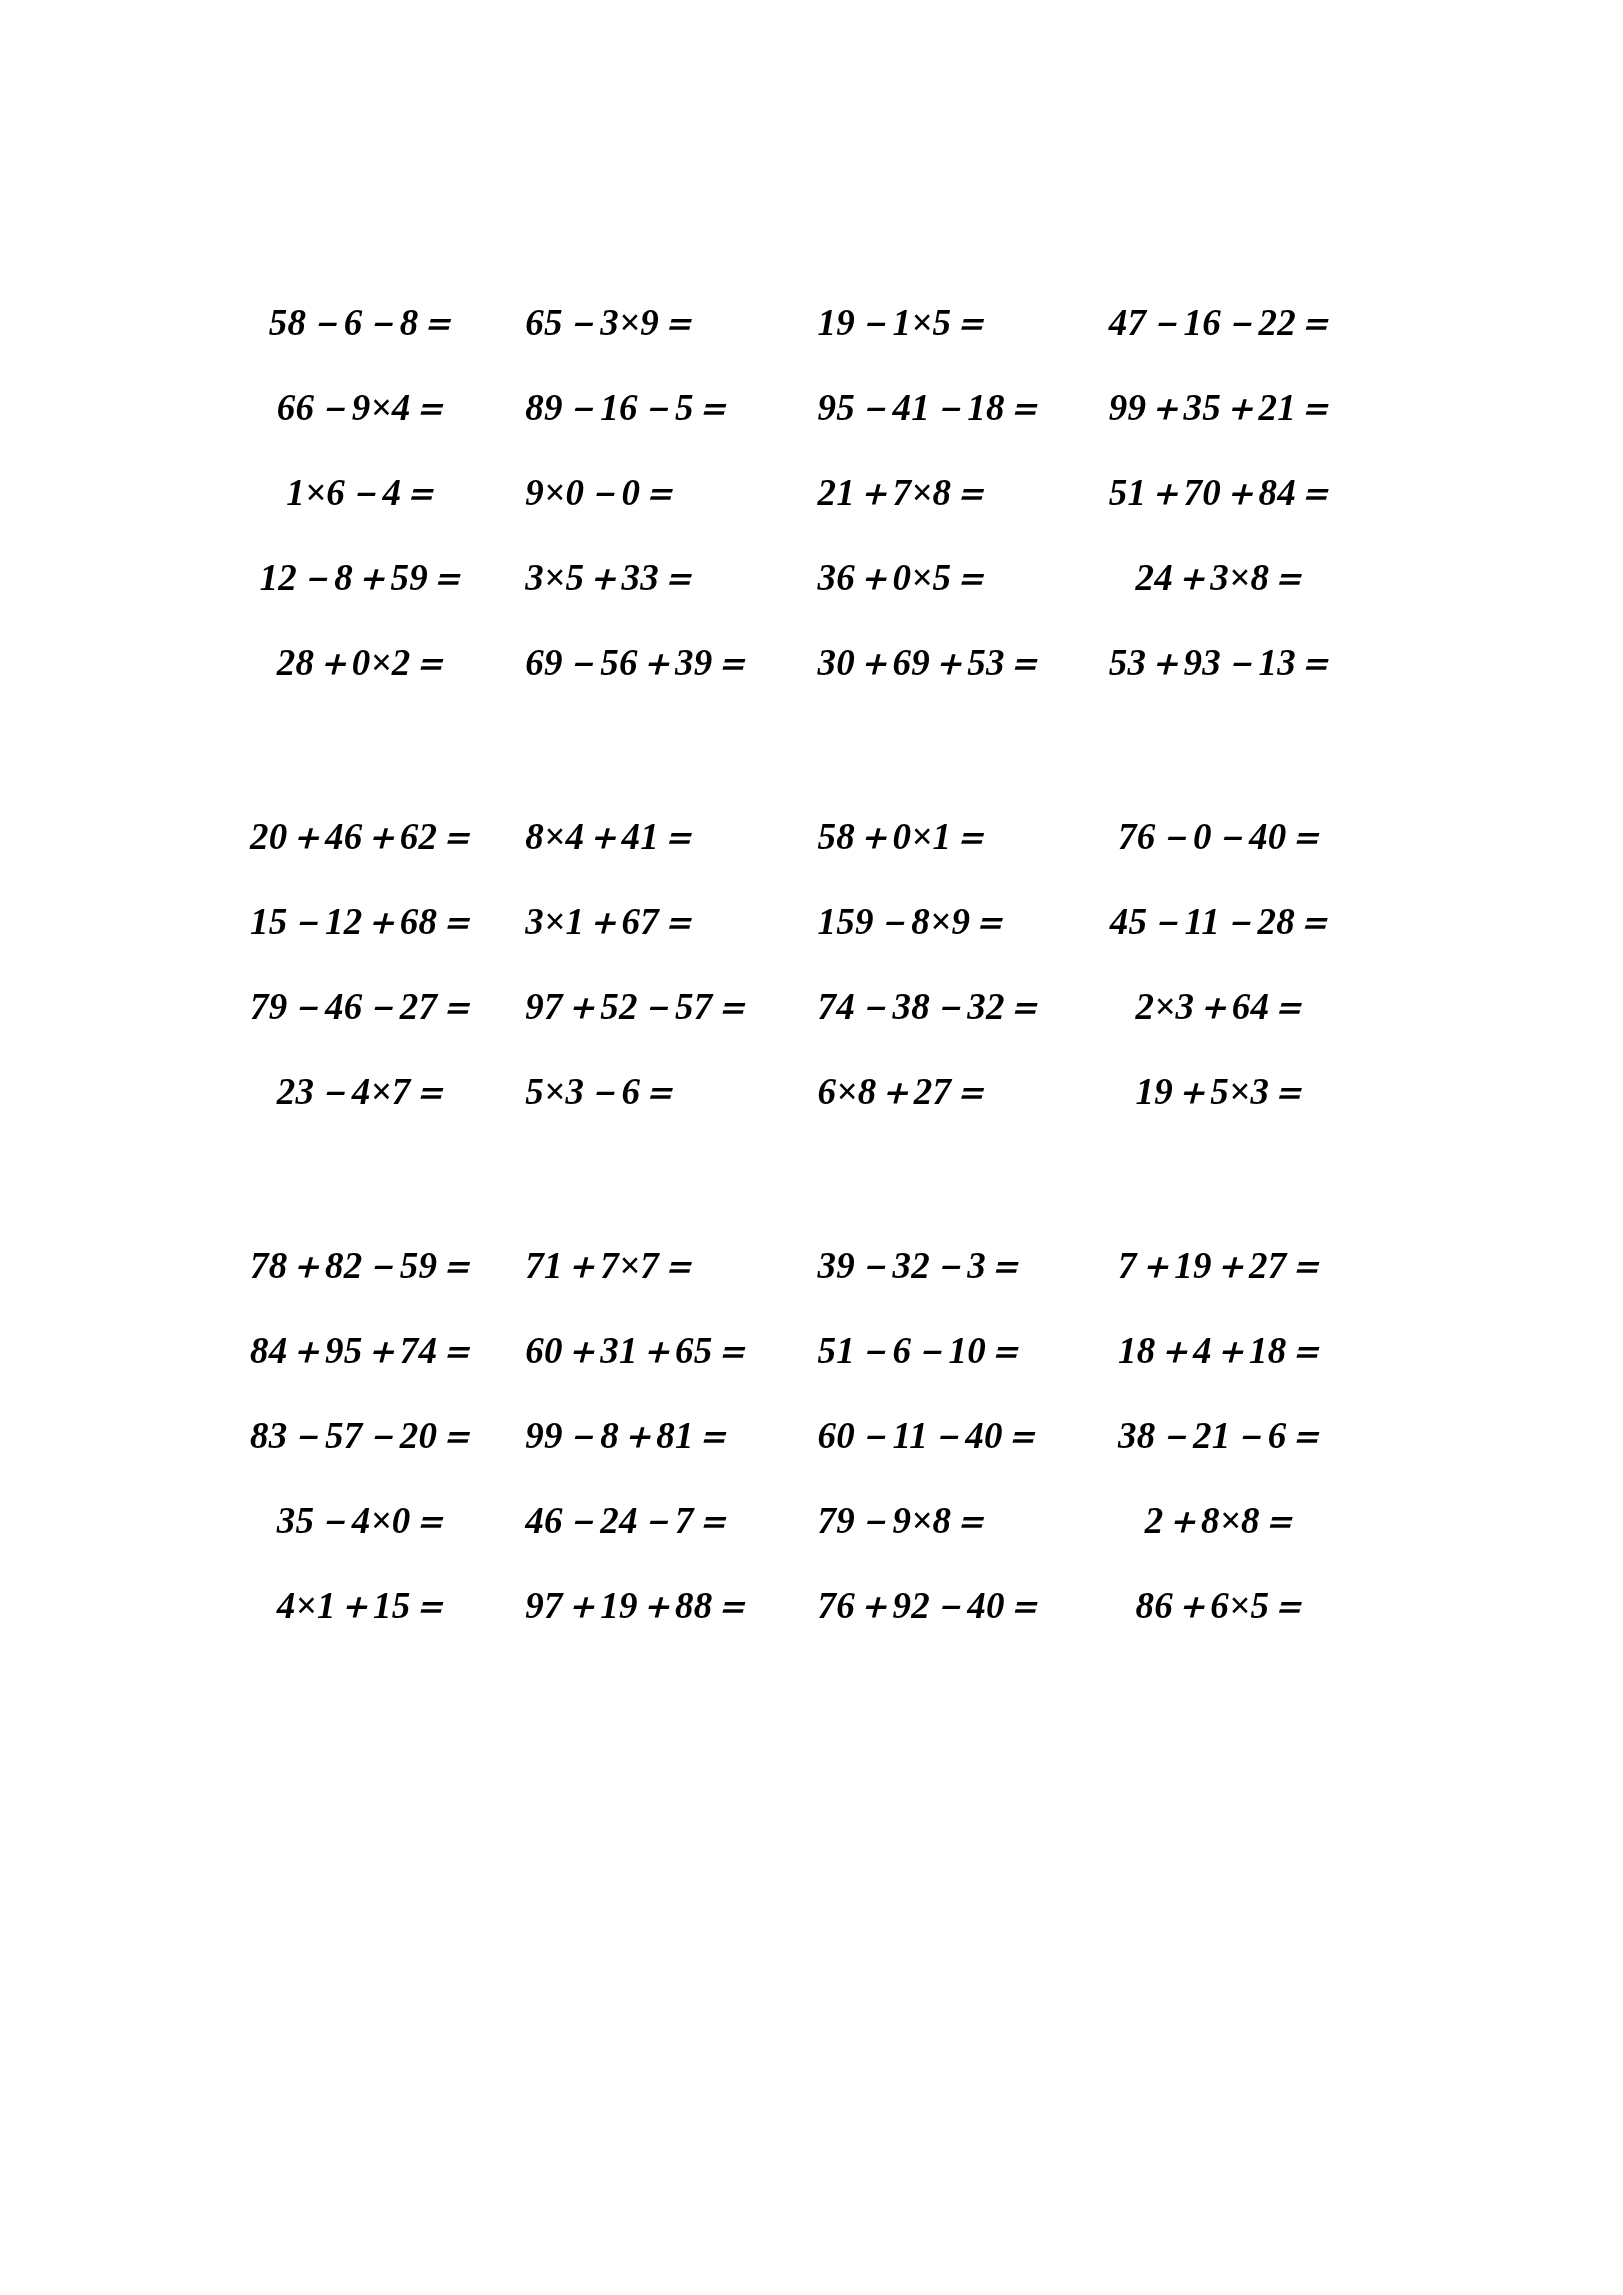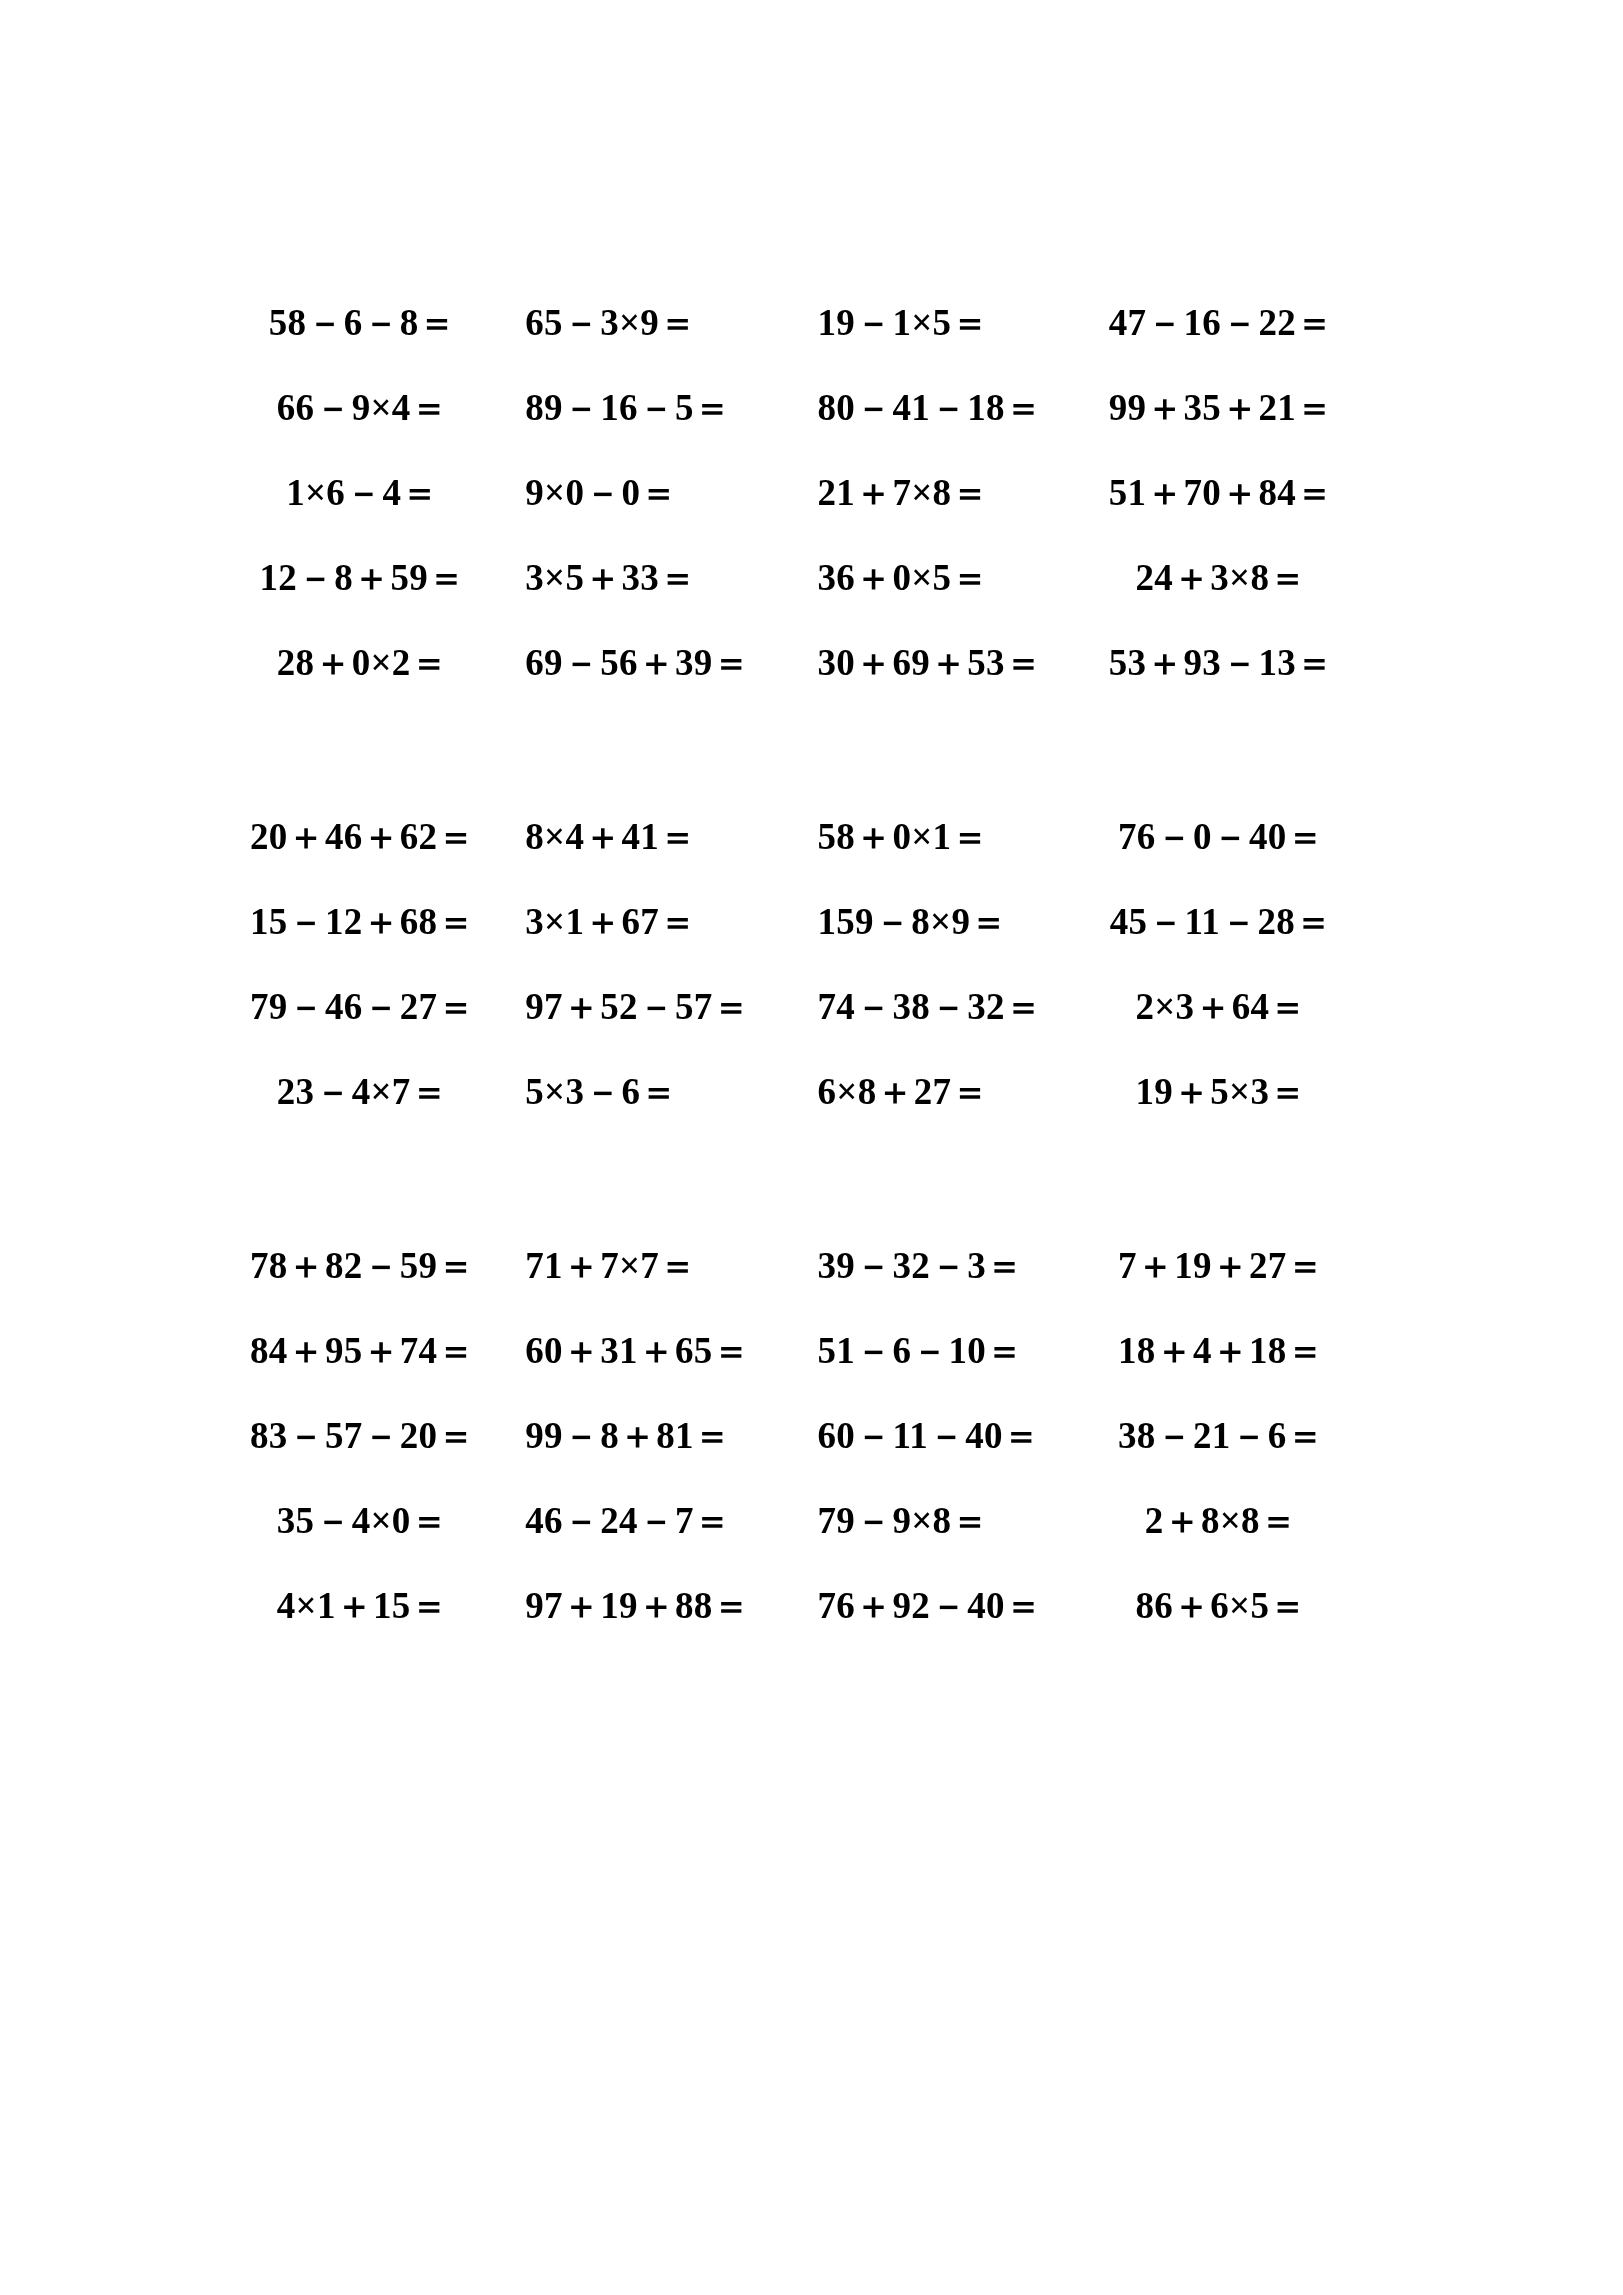--- a/index.html
+++ b/index.html
@@ -29,20 +29,21 @@
     width: 100%;
   }
   .block + .block {
     margin-top: 89px;
   }
   .row {
     display: flex;
     width: 100%;
     height: 85px;
     align-items: center;
+    font-style: italic;
   }
   .cell {
     width: 25%;
     box-sizing: border-box;
     white-space: nowrap;
   }
   .expr {
     font-family: "Liberation Serif", "DejaVu Serif", serif;
     font-weight: bold;
     font-size: 37px;
@@ -65,21 +66,21 @@
     <div class="block">
       <div class="row">
         <div class="cell col-1"><span class="expr">58－6－8＝</span></div>
         <div class="cell col-2"><span class="expr">65－3×9＝</span></div>
         <div class="cell col-3"><span class="expr">19－1×5＝</span></div>
         <div class="cell col-4"><span class="expr">47－16－22＝</span></div>
       </div>
       <div class="row">
         <div class="cell col-1"><span class="expr">66－9×4＝</span></div>
         <div class="cell col-2"><span class="expr">89－16－5＝</span></div>
-        <div class="cell col-3"><span class="expr">80－41－18＝</span></div>
+        <div class="cell col-3"><span class="expr">95－41－18＝</span></div>
         <div class="cell col-4"><span class="expr">99＋35＋21＝</span></div>
       </div>
       <div class="row">
         <div class="cell col-1"><span class="expr">1×6－4＝</span></div>
         <div class="cell col-2"><span class="expr">9×0－0＝</span></div>
         <div class="cell col-3"><span class="expr">21＋7×8＝</span></div>
         <div class="cell col-4"><span class="expr">51＋70＋84＝</span></div>
       </div>
       <div class="row">
         <div class="cell col-1"><span class="expr">12－8＋59＝</span></div>

